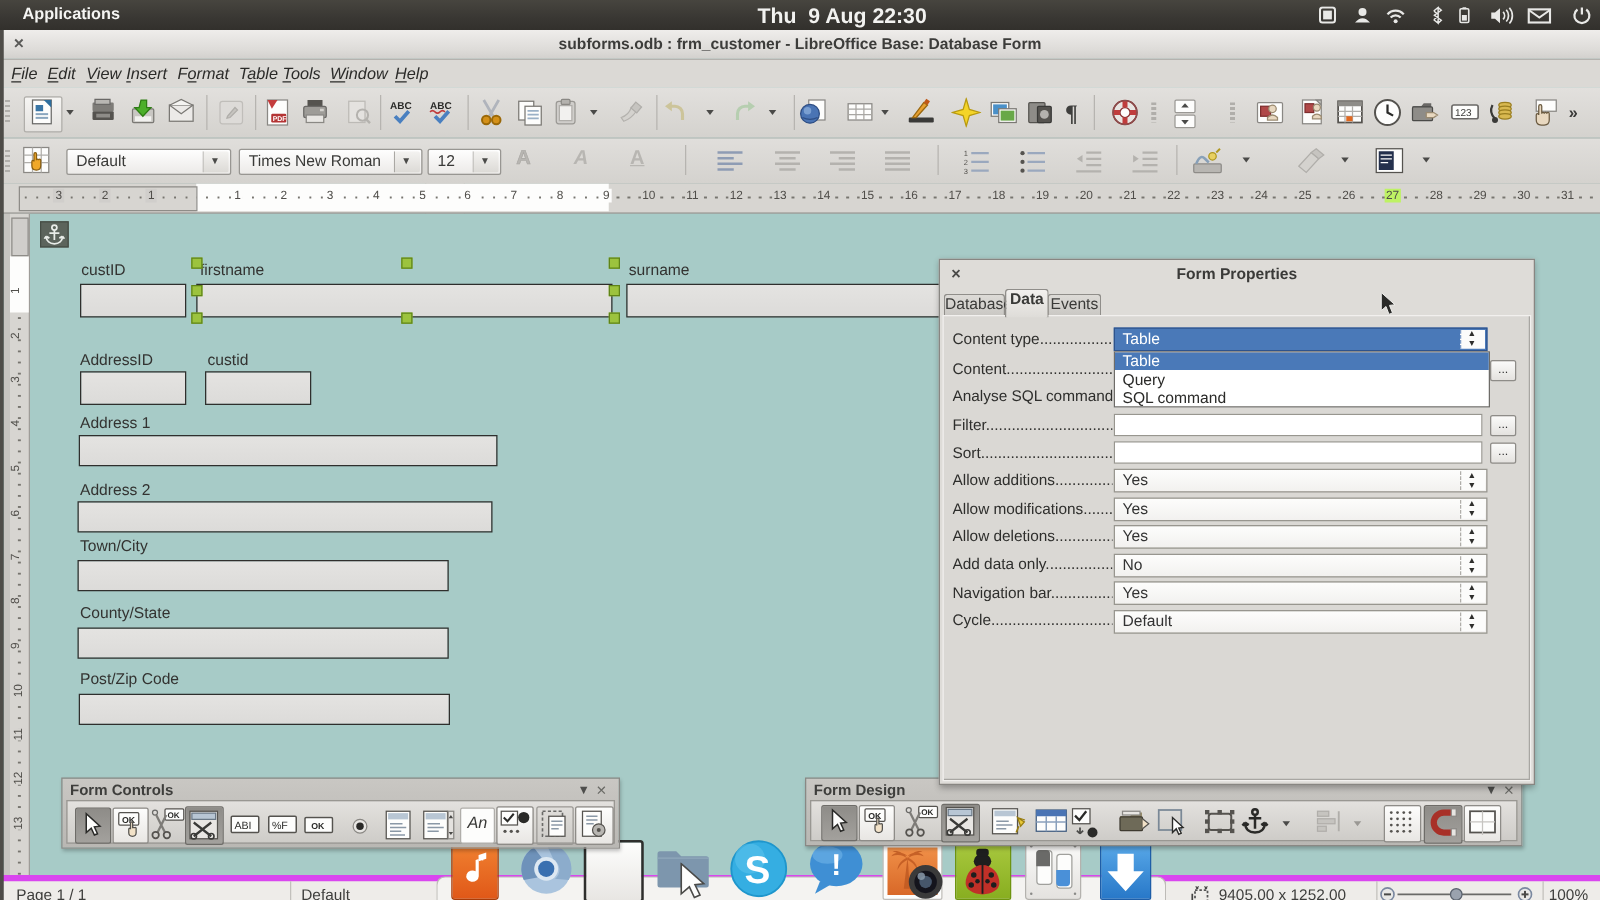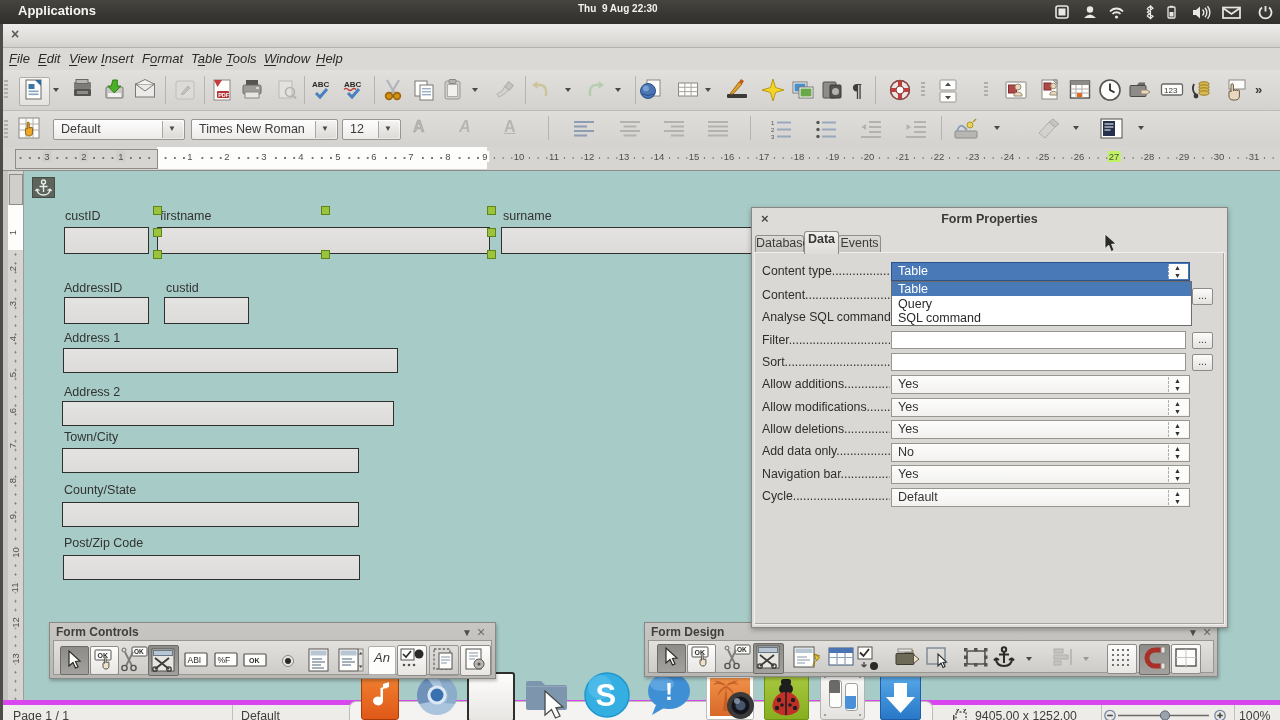--- a/index.html
+++ b/index.html
@@ -98,21 +98,21 @@
   
   #dockstrip{left:349px;top:701px;width:582px;height:19px;background:#f4f3f1;
     border:1px solid #bdbbb7;border-bottom:none;border-radius:7px 7px 0 0;}
   .dock{position:absolute;z-index:4;}
 </style>
 </head>
 <body>
 <div id="root">
   <div class="abs" id="toppanel">
       <span class="app">Applications</span>
-    <span style="position:absolute;left:578px;top:3px;font-size:10px;font-weight:bold;color:#f2f2f0">Thu&nbsp;&nbsp;9 Aug 22:30</span>
+    <span style="position:absolute;left:606px;top:3px;font-size:17px;font-weight:bold;color:#f2f2f0">Thu&nbsp;&nbsp;9 Aug 22:30</span>
     <svg style="position:absolute;left:1055px;top:5px" width="220" height="15" viewBox="0 0 220 15">
       <g fill="#e8e8e6" stroke="none">
         <rect x="1" y="1" width="12" height="12" rx="2" fill="none" stroke="#e8e8e6" stroke-width="1.6"></rect>
         <rect x="3.5" y="3.5" width="7" height="7" fill="#e8e8e6"></rect>
         <circle cx="35" cy="4.5" r="3.2"></circle>
           <path d="M29 13 q6 -7 12 0 z"></path>
         <path d="M55 6.5 a8.5 8.5 0 0 1 13 0" fill="none" stroke="#e8e8e6" stroke-width="1.8"></path>
         <path d="M57.5 9 a5.5 5.5 0 0 1 8 0" fill="none" stroke="#e8e8e6" stroke-width="1.8"></path>
         <circle cx="61.5" cy="12" r="1.6"></circle>
         <path d="M92 3.8 L95.5 1 L95.5 13.5 L92 10.8 M92 10.8 L95.5 8 M92 3.8 L95.5 6.5 M95.5 1 L98 3.2 L92 7.6 M95.5 13.5 L98 11.2 L92 6.8" fill="none" stroke="#e8e8e6" stroke-width="1.2"></path>
@@ -123,20 +123,21 @@
         <path d="M147.5 4.5 a4.5 4.5 0 0 1 0 6 M150 2.8 a7 7 0 0 1 0 9.4 M152.5 1.2 a9.5 9.5 0 0 1 0 12.6" fill="none" stroke="#e8e8e6" stroke-width="1.4"></path>
         <rect x="168" y="2.5" width="17" height="10.5" fill="none" stroke="#e8e8e6" stroke-width="1.7"></rect>
         <path d="M168 3 L176.5 9 L185 3" fill="none" stroke="#e8e8e6" stroke-width="1.7"></path>
         <path d="M210.5 1 v5.5" stroke="#e8e8e6" stroke-width="1.8" fill="none"></path>
         <path d="M207 2.6 a6 6 0 1 0 7 0" fill="none" stroke="#e8e8e6" stroke-width="1.8"></path>
       </g>
     </svg>
   </div>
   <div class="abs" id="titlebar">
       <span class="x">×</span>
+    <span class="t">subforms.odb : frm_customer - LibreOffice Base: Database Form</span>
     <svg style="position:absolute;left:1244px;top:30px" width="12" height="12" viewBox="0 0 12 12">
         <path d="M1 11 L5 7 M1 11 l3.5 0 M1 11 l0 -3.5 M11 1 L7 5 M11 1 l-3.5 0 M11 1 l0 3.5" stroke="#55534f" stroke-width="1.4" fill="none"></path>
       </svg>
     </div>
   <div class="abs" id="menubar">
     <span style="left:9px"><u>F</u>ile</span>
     <span style="left:38px"><u>E</u>dit</span>
     <span style="left:69px"><u>V</u>iew</span>
     <span style="left:101px"><u>I</u>nsert</span>
     <span style="left:142px">F<u>o</u>rmat</span>

